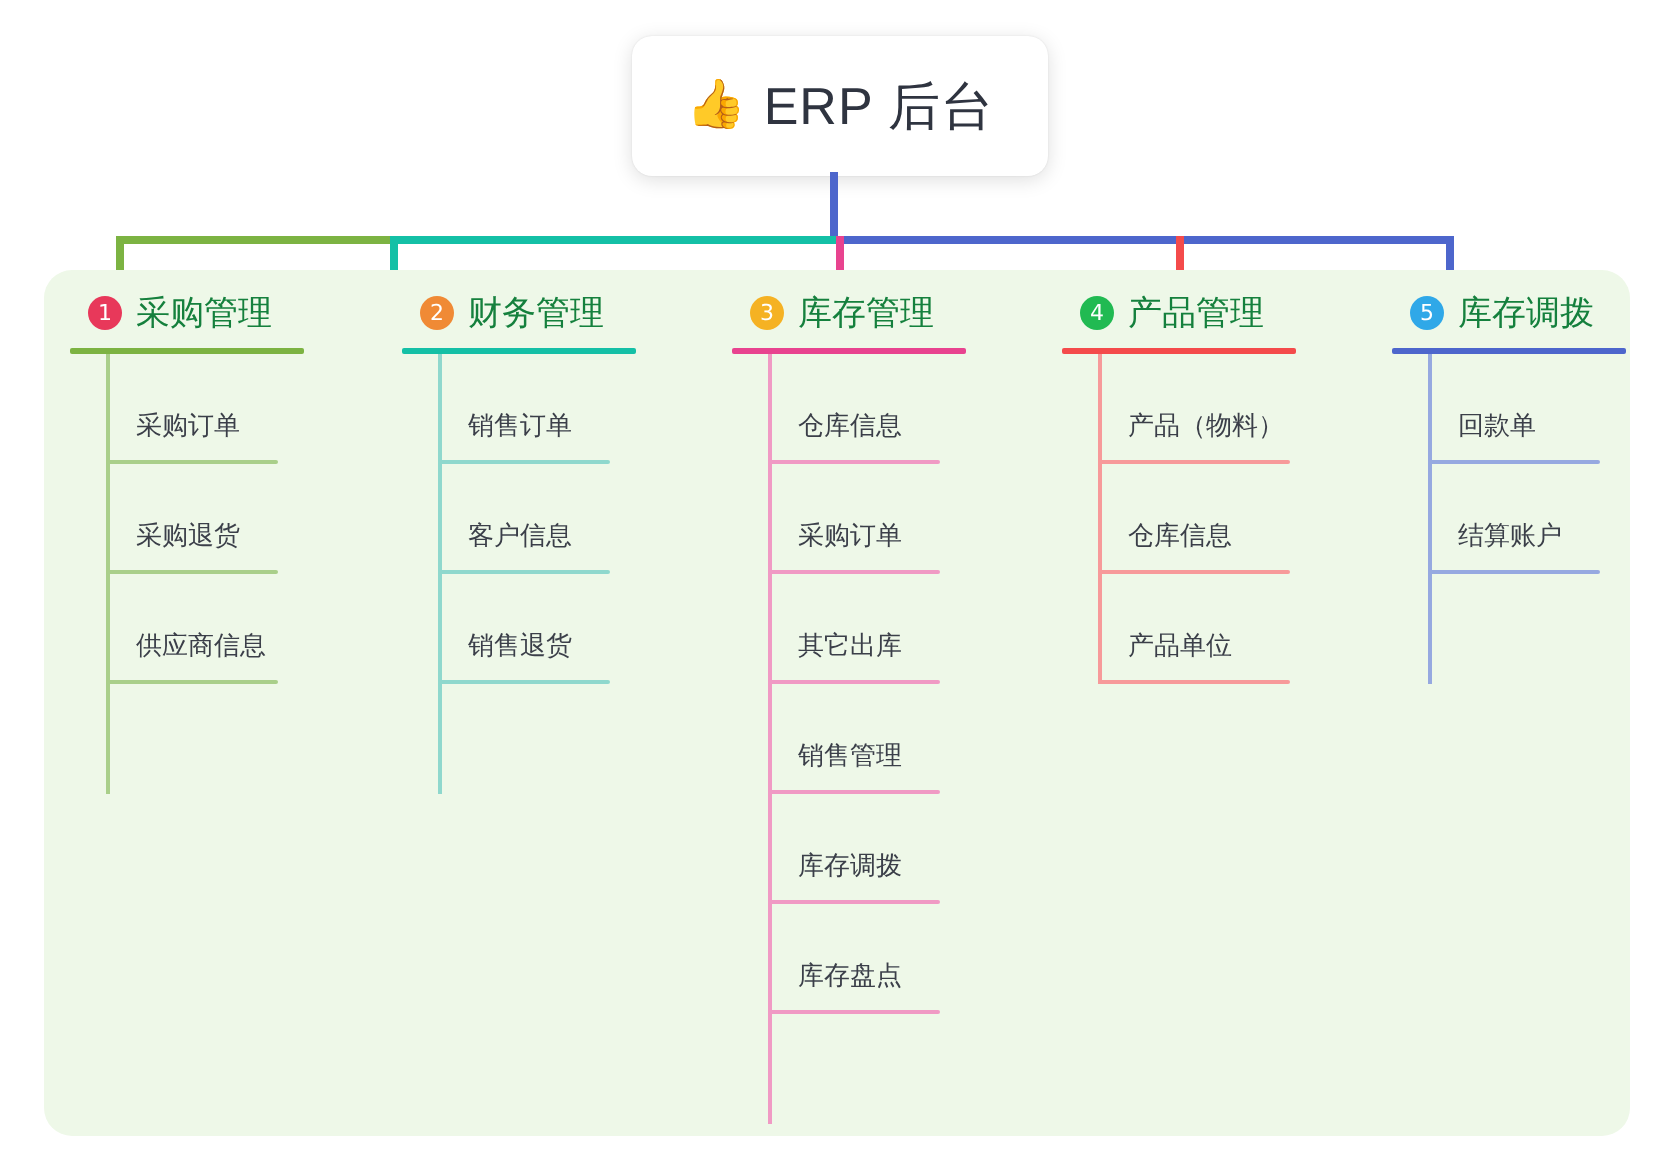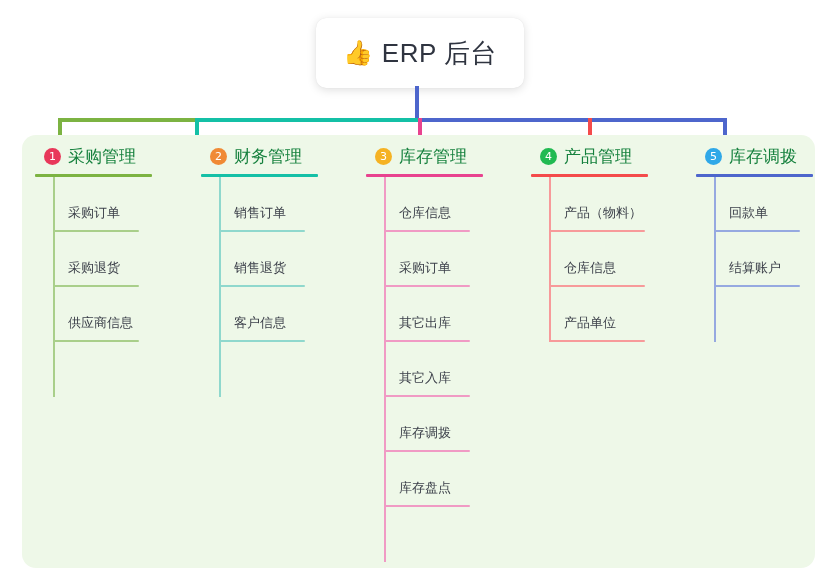--- a/index.html
+++ b/index.html
@@ -178,27 +178,27 @@
         <span class="col-title">财务管理</span>
       </div>
       <div class="col-rule" style="width: 117px; margin-left: 5px; background: rgb(20, 192, 166);"></div>
       <div class="col-body">
         <div class="spine" style="background: rgb(143, 216, 205); height: 220px;"></div>
         <div class="leaf">
           <span class="leaf-text">销售订单</span>
           <div class="leaf-rule" style="width: 86px; background: rgb(143, 216, 205);"></div>
         </div>
         <div class="leaf">
+          <span class="leaf-text">客户信息</span>
+          <div class="leaf-rule" style="width: 86px; background: rgb(143, 216, 205);"></div>
+        </div>
+        <div class="leaf">
           <span class="leaf-text">销售退货</span>
           <div class="leaf-rule" style="width: 86px; background: rgb(143, 216, 205);"></div>
         </div>
-        <div class="leaf">
-          <span class="leaf-text">客户信息</span>
-          <div class="leaf-rule" style="width: 86px; background: rgb(143, 216, 205);"></div>
-        </div>
       </div>
     </div>
     <div class="column" style="left: 361px; width: 152px;">
       <div class="col-header">
         <span class="badge" style="background: rgb(245, 178, 35);">3</span>
         <span class="col-title">库存管理</span>
       </div>
       <div class="col-rule" style="width: 117px; margin-left: 5px; background: rgb(232, 67, 143);"></div>
       <div class="col-body">
         <div class="spine" style="background: rgb(240, 154, 196); height: 385px;"></div>
@@ -208,21 +208,21 @@
         </div>
         <div class="leaf">
           <span class="leaf-text">采购订单</span>
           <div class="leaf-rule" style="width: 86px; background: rgb(240, 154, 196);"></div>
         </div>
         <div class="leaf">
           <span class="leaf-text">其它出库</span>
           <div class="leaf-rule" style="width: 86px; background: rgb(240, 154, 196);"></div>
         </div>
         <div class="leaf">
-          <span class="leaf-text">其它入库</span>
+          <span class="leaf-text">销售管理</span>
           <div class="leaf-rule" style="width: 86px; background: rgb(240, 154, 196);"></div>
         </div>
         <div class="leaf">
           <span class="leaf-text">库存调拨</span>
           <div class="leaf-rule" style="width: 86px; background: rgb(240, 154, 196);"></div>
         </div>
         <div class="leaf">
           <span class="leaf-text">库存盘点</span>
           <div class="leaf-rule" style="width: 86px; background: rgb(240, 154, 196);"></div>
         </div>

